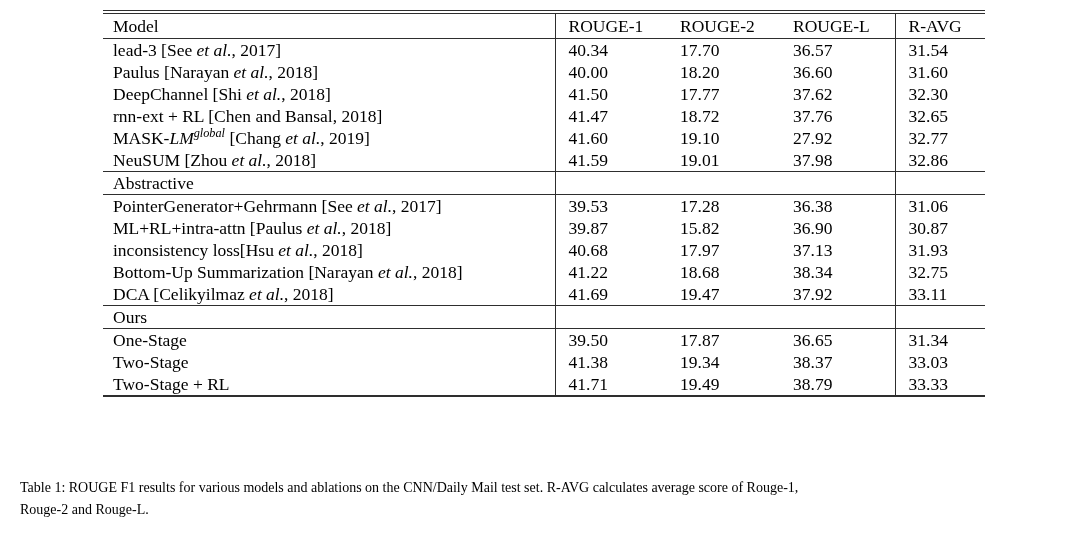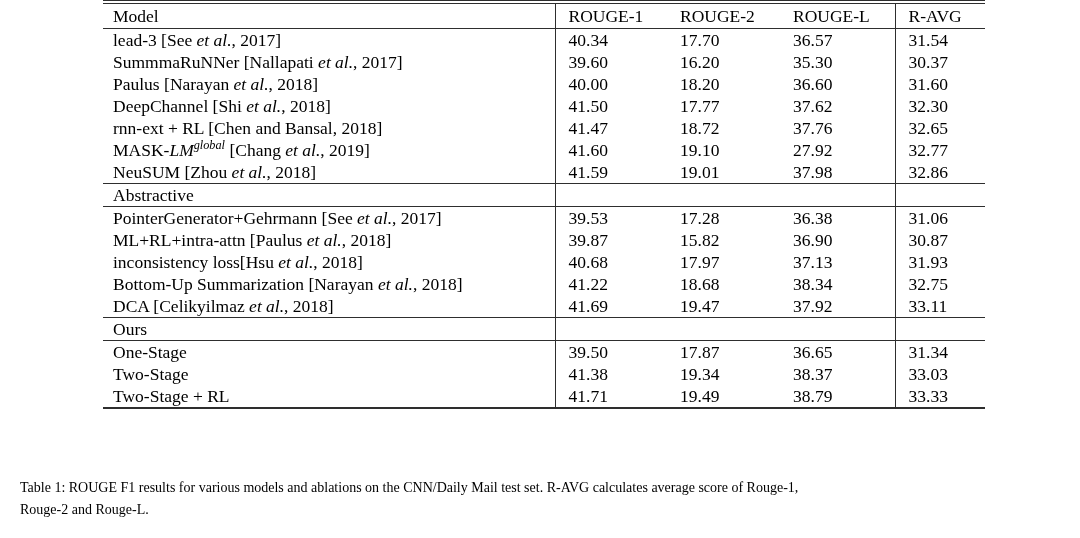--- a/index.html
+++ b/index.html
@@ -12,21 +12,21 @@
     width: 1080px;
     height: 538px;
     background: #ffffff;
     font-family: "Liberation Serif", "DejaVu Serif", serif;
     color: #000000;
     overflow: hidden;
   }
   table.results {
     position: absolute;
     left: 103px;
-    top: 0;
+    top: 10px;
     width: 882px;
     border-collapse: collapse;
     table-layout: fixed;
   }
   col.c-model { width: 452px; }
   col.c-r1    { width: 112px; }
   col.c-r2    { width: 113px; }
   col.c-rl    { width: 115px; }
   col.c-avg   { width: 90px;  }
 
@@ -92,27 +92,20 @@
       </thead>
     <tbody>
         <tr>
           <td class="vline first"><span>lead-3 [See </span><span class="it">et al.</span><span>, 2017]</span></td>
           <td>40.34</td>
           <td>17.70</td>
           <td class="vline">36.57</td>
           <td>31.54</td>
         </tr>
         <tr>
-          <td class="vline first"><span>SummmaRuNNer [Nallapati </span><span class="it">et al.</span><span>, 2017]</span></td>
-          <td>39.60</td>
-          <td>16.20</td>
-          <td class="vline">35.30</td>
-          <td>30.37</td>
-        </tr>
-        <tr>
           <td class="vline first"><span>Paulus [Narayan </span><span class="it">et al.</span><span>, 2018]</span></td>
           <td>40.00</td>
           <td>18.20</td>
           <td class="vline">36.60</td>
           <td>31.60</td>
         </tr>
         <tr>
           <td class="vline first"><span>DeepChannel [Shi </span><span class="it">et al.</span><span>, 2018]</span></td>
           <td>41.50</td>
           <td>17.77</td>

